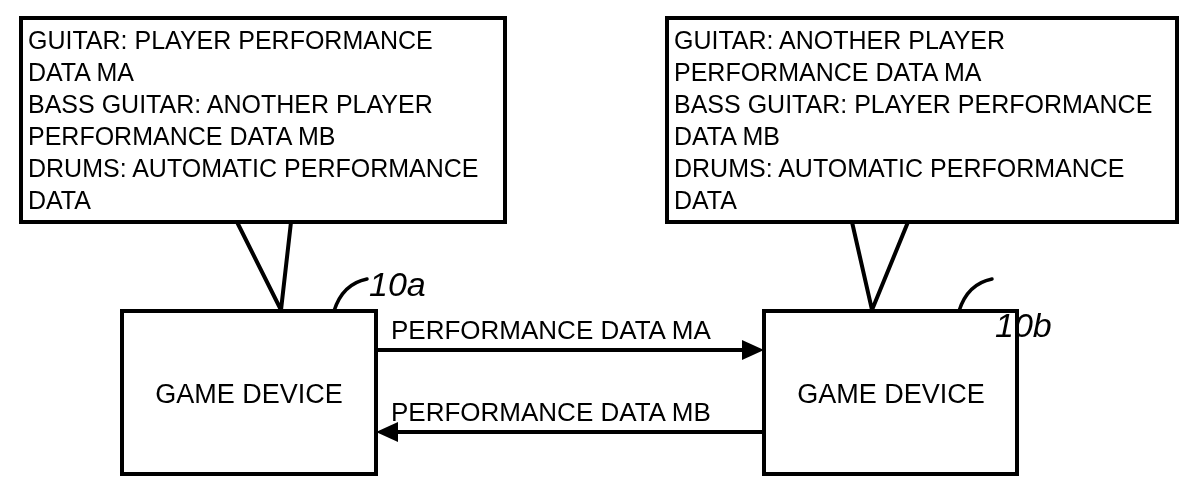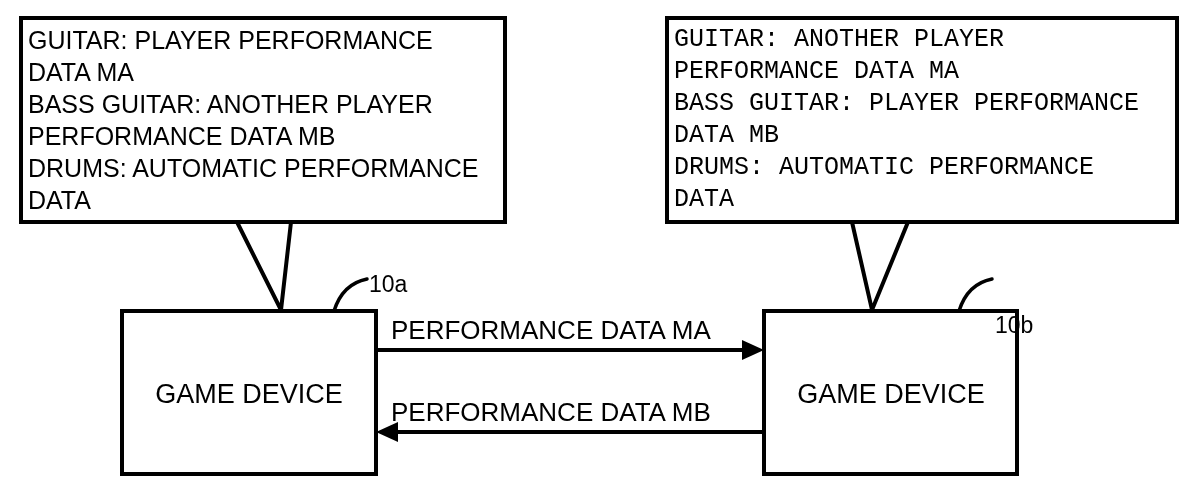--- a/index.html
+++ b/index.html
@@ -54,30 +54,31 @@
     white-space: pre;
     font-family: "Liberation Sans", sans-serif;
     line-height: 32px;
     letter-spacing: 0px;
   }
   .callout-text {
     font-size: 25px;
     line-height: 32px;
   }
   #callout-left-text { left: 28px; top: 24px; width: 470px; }
-  #callout-right-text { left: 674px; top: 24px; width: 496px; font-family: Liberation Mono, monospace; }
+  #callout-right-text { left: 674px; top: 24px; width: 496px; }
   .device-label {
     font-size: 27px;
     width: 254px;
     text-align: center;
   }
   #device-left-label { left: 122px; top: 378px; }
   #device-right-label { left: 764px; top: 378px; }
   .ref-label {
-    font-size: 23px;
+    font-size: 34px;
+    font-style: italic;
   }
   #ref-10a { left: 369px; top: 268px; }
   #ref-10b { left: 995px; top: 268px; margin-top: 41px; }
   .flow-label {
     font-size: 26px;
   }
   #flow-label-ma { left: 391px; top: 314px; }
   #flow-label-mb { left: 391px; top: 396px; }
 </style>
 </head>

